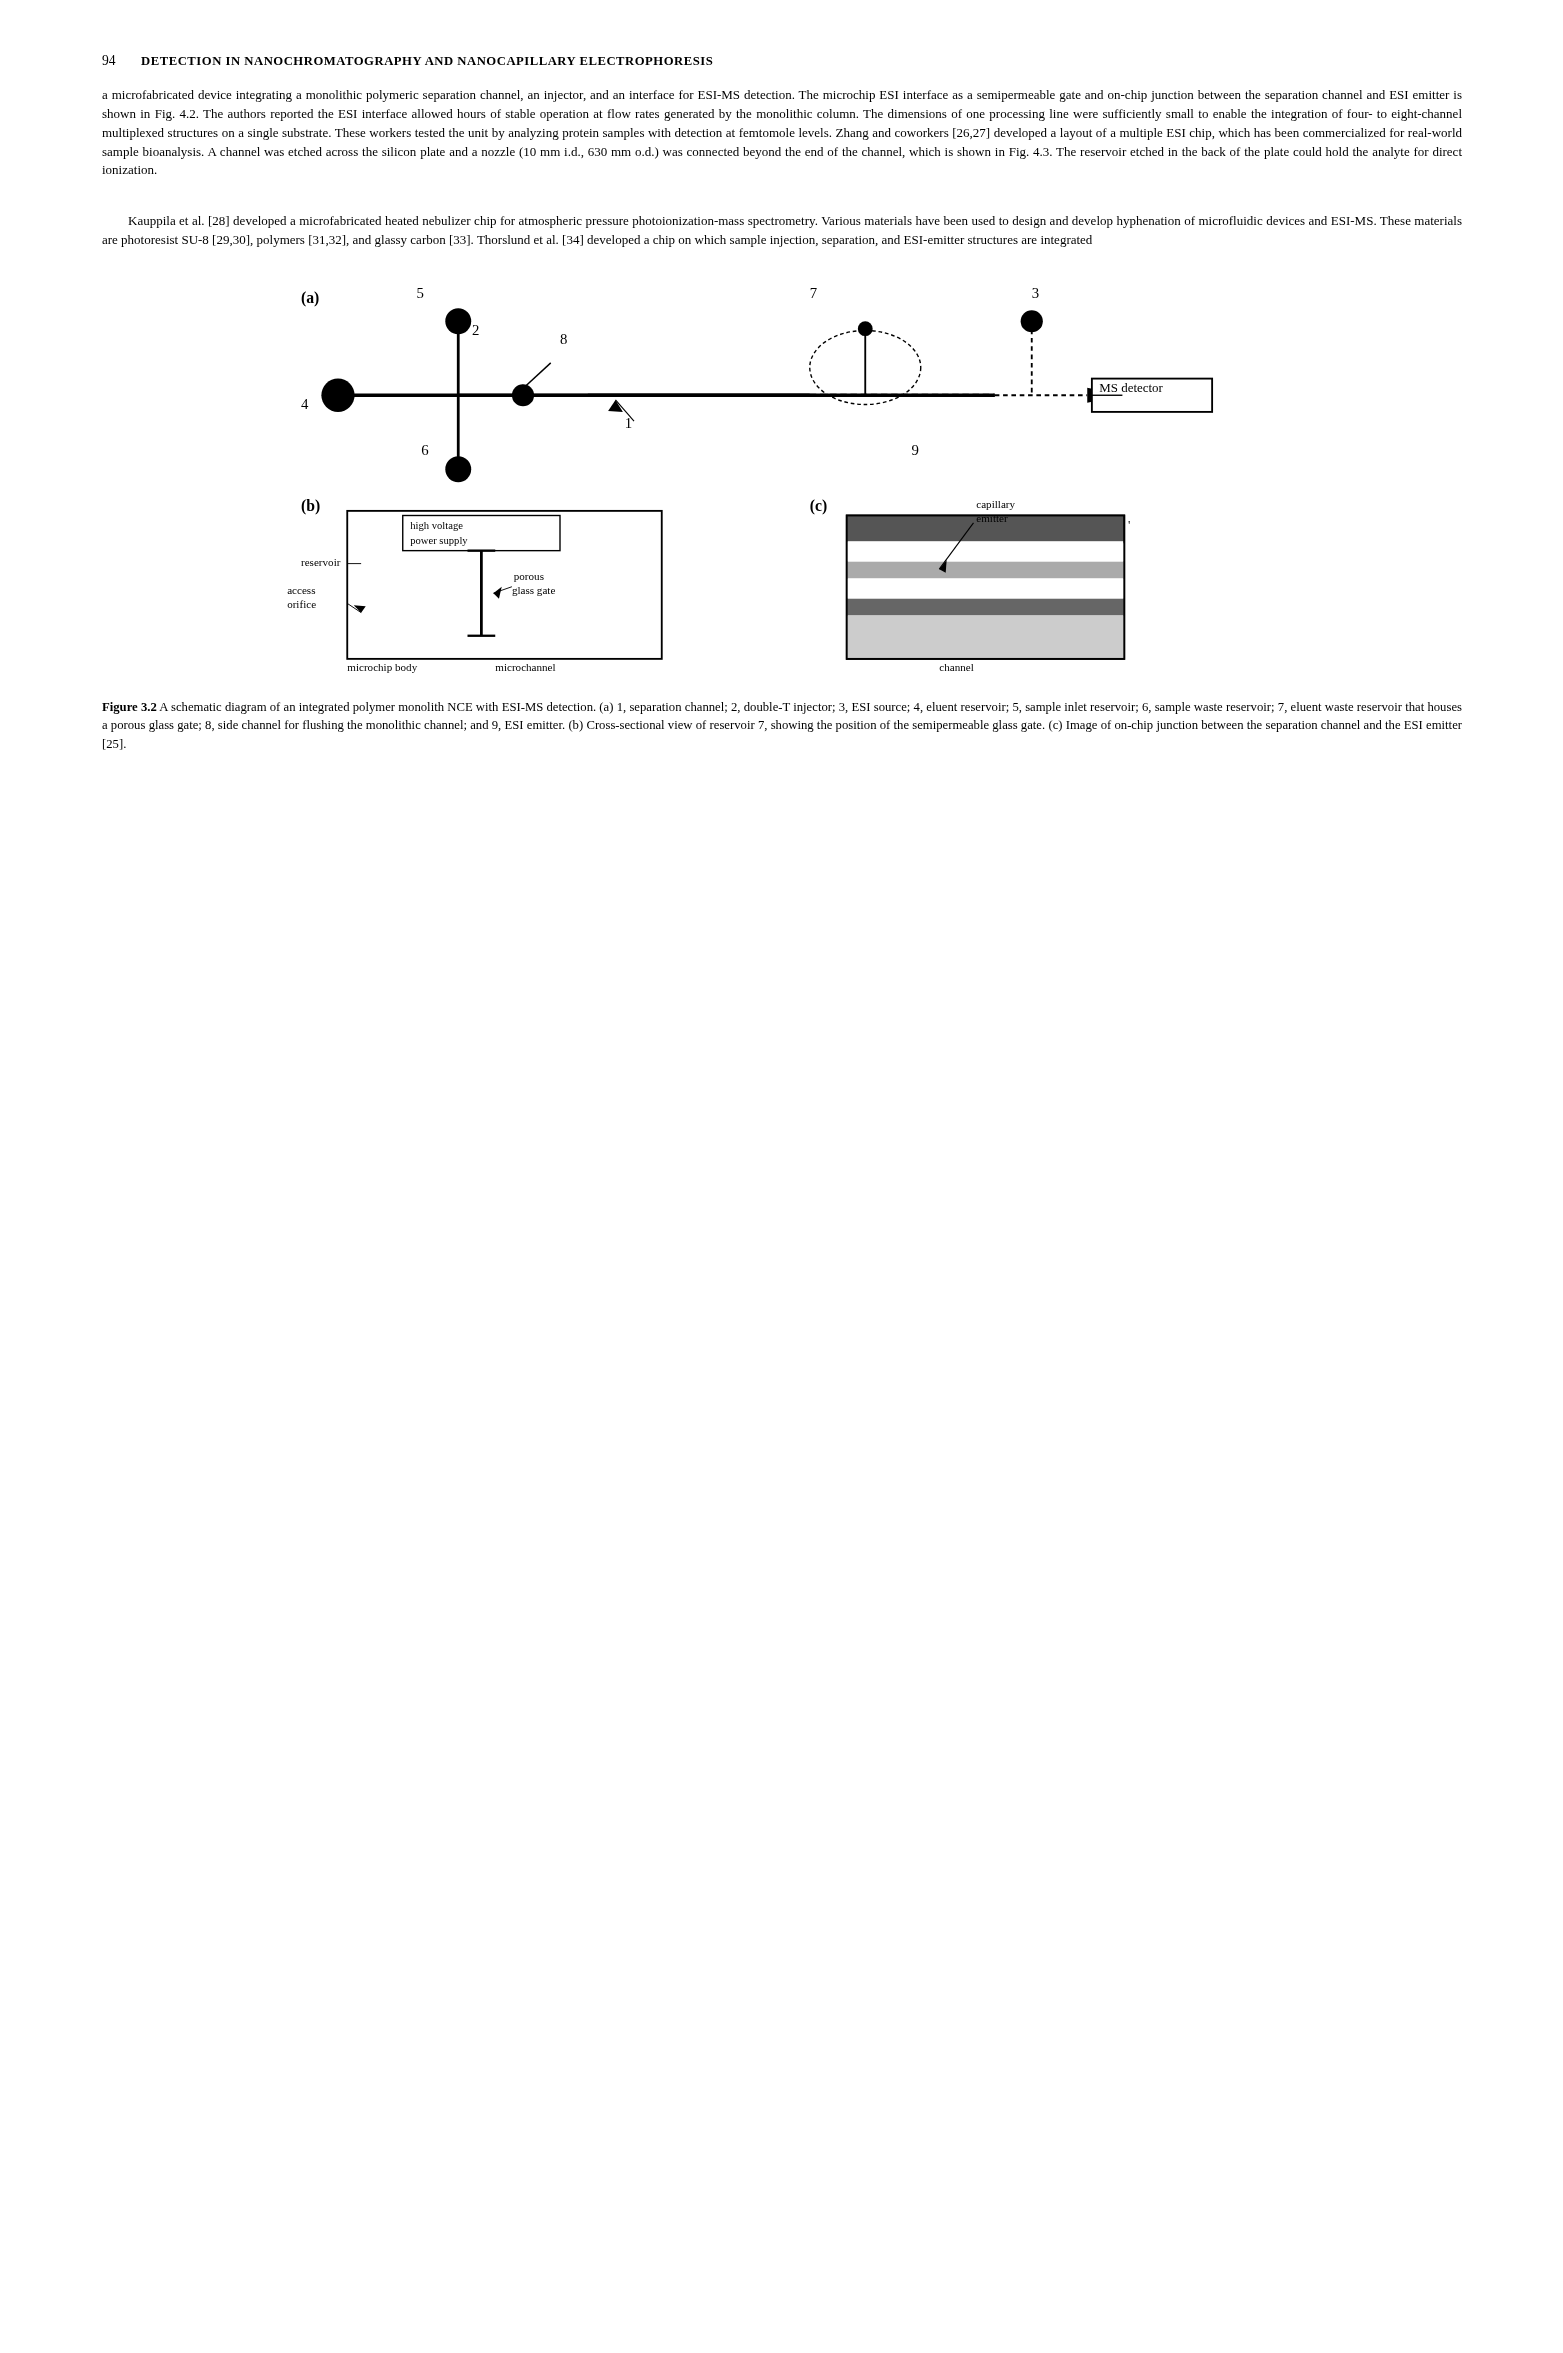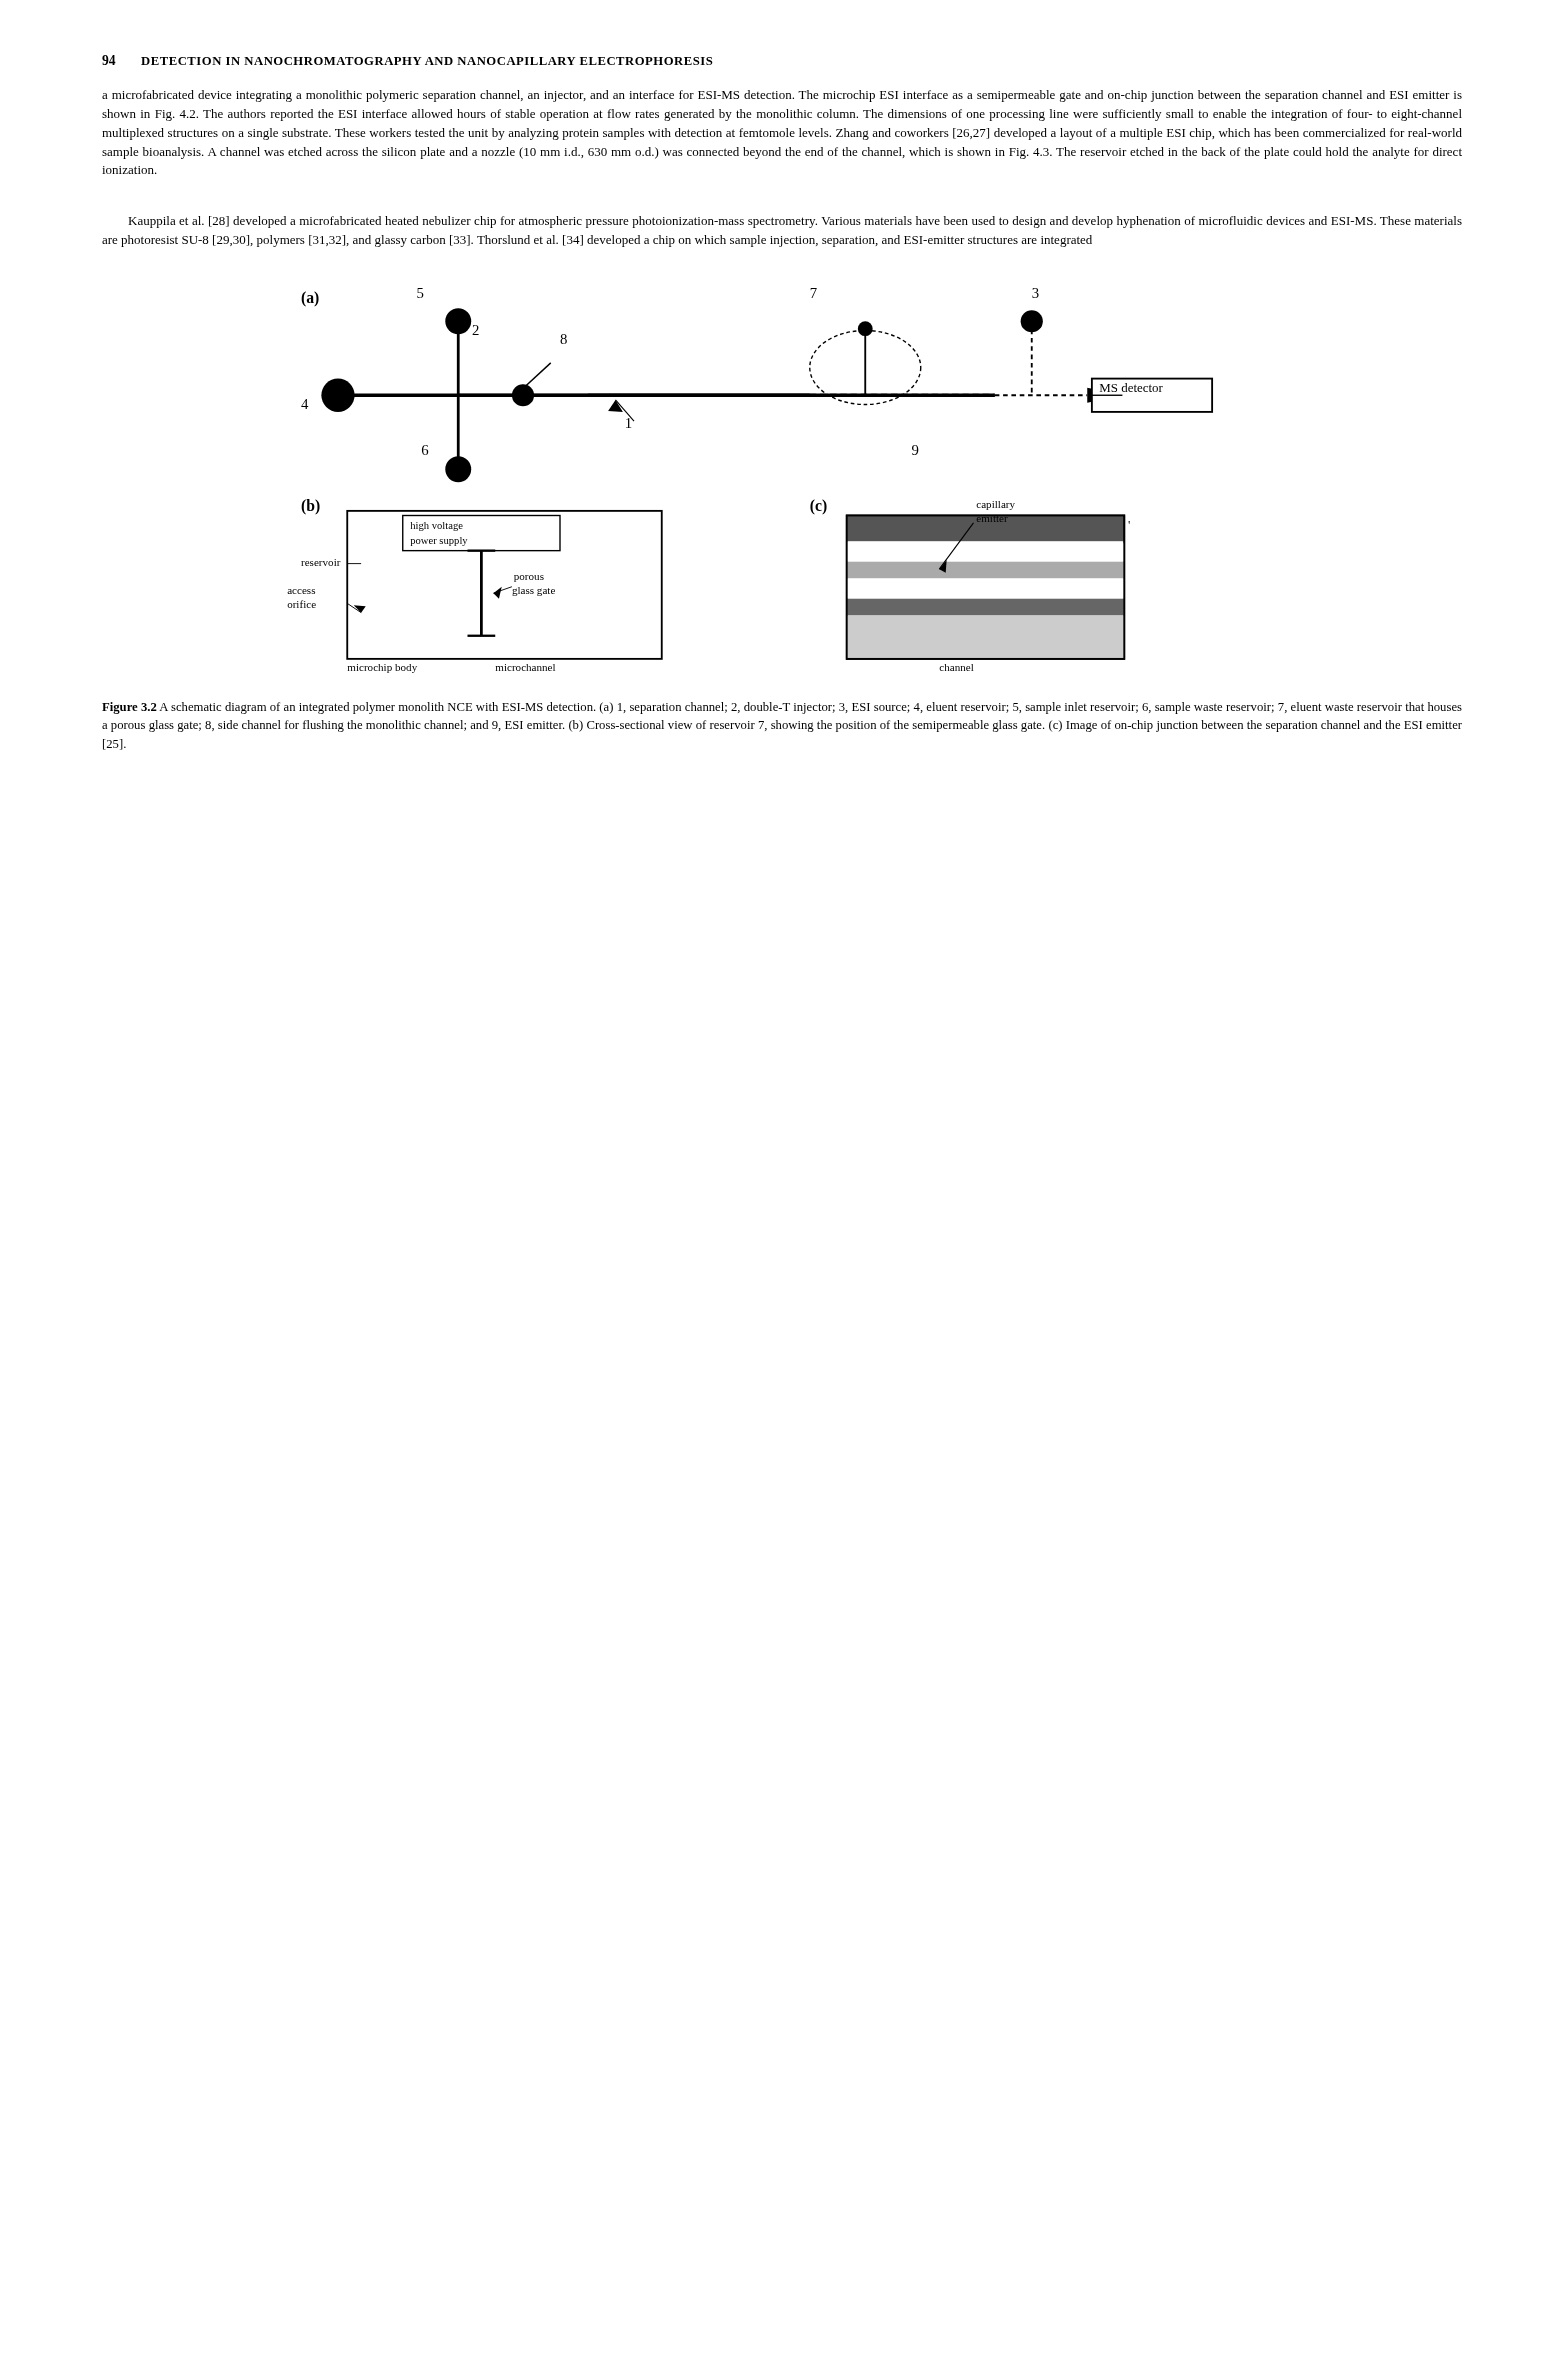--- a/index.html
+++ b/index.html
@@ -14,21 +14,21 @@
       padding: 51px 102px 68px 102px;
     }
     .page-header {
       display: flex;
       align-items: baseline;
       gap: 25.5px;
       margin-bottom: 15.3px;
       border-top: none;
     }
     .page-number {
-      font-weight: bold;
+      font-weight: normal;
       font-size: 13.6px;
     }
     .page-title {
       font-size: 12.7px;
       letter-spacing: 0.04em;
       font-weight: bold;
     }
     .paragraph {
       margin-bottom: 24px;
       text-align: justify;

